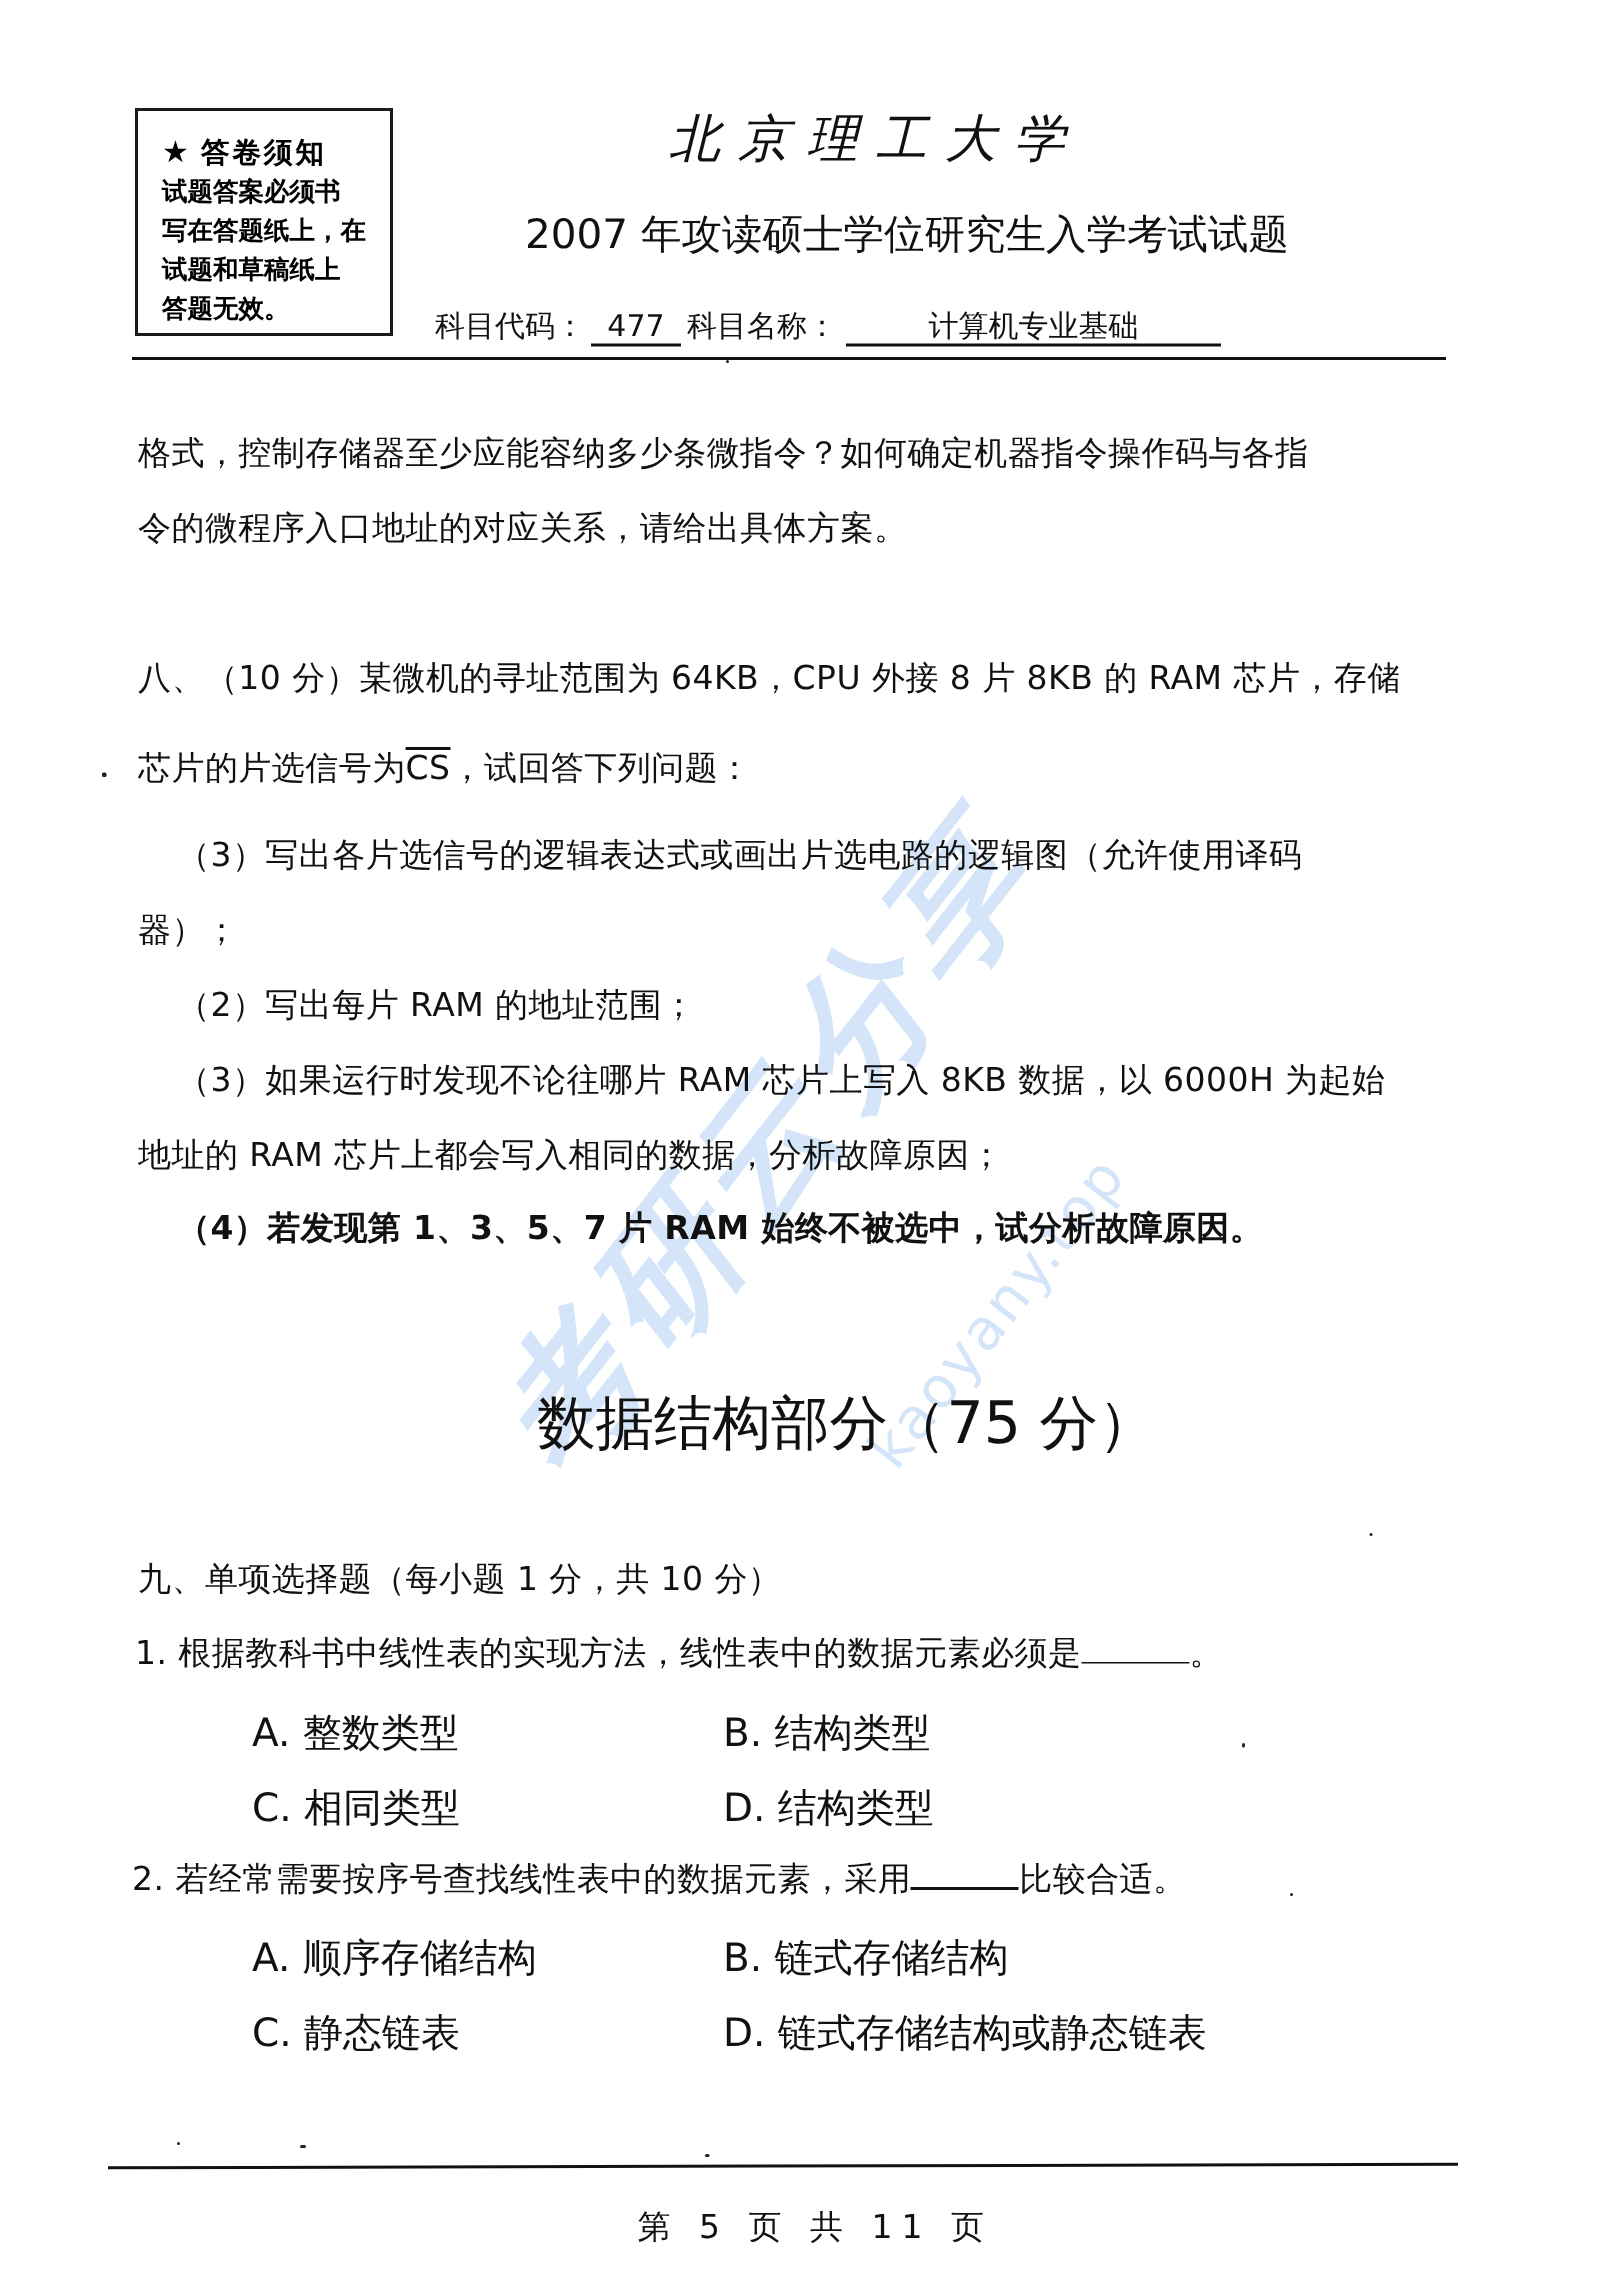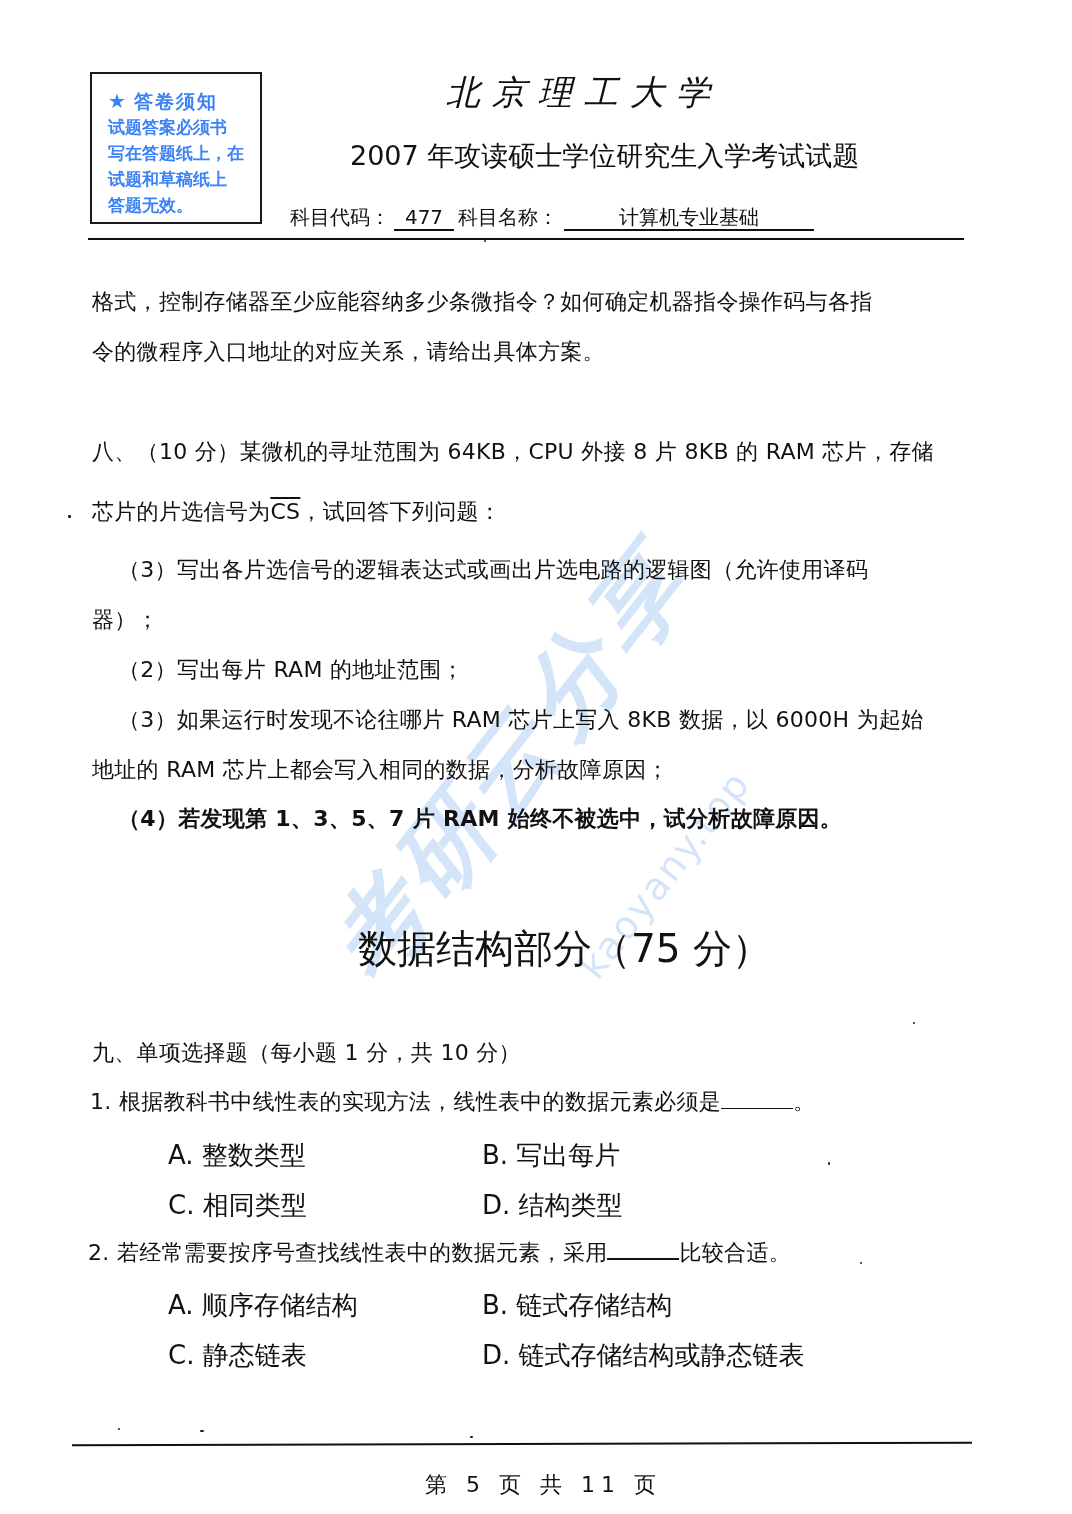--- a/index.html
+++ b/index.html
@@ -9,21 +9,21 @@
       color: #111111;
     }
     .abs { position: absolute; white-space: nowrap; }
 
     
     .notice {
       position: absolute; left: 90px; top: 72px; width: 172px; height: 152px;
       border: 2px solid #1a1a1a; box-sizing: border-box;
       padding: 14px 10px 0 16px;
       font-family: "DejaVu Sans", sans-serif; font-size: 17px; line-height: 26px;
-      font-weight: bold; color: #3b82f6;
+      font-weight: bold; color: #000000;
     }
     .notice .title-line { font-size: 19px; letter-spacing: 2px; margin-bottom: 0px; }
     .notice .star { font-size: 20px; margin-right: 6px; }
     .notice .line { letter-spacing: 0px; }
 
     .univ {
       left: 446px; top: 70px; font-size: 34px; font-weight: normal;
       font-family: "DejaVu Serif", serif; letter-spacing: 12px; font-style: italic;
     }
     .exam-title {
@@ -124,21 +124,21 @@
 <div class="abs para" style="top:804px; left:118px;font-weight:bold;">（4）若发现第 1、3、5、7 片 RAM 始终不被选中，试分析故障原因。</div>
 
 <div class="abs section-title">数据结构部分（75 分）</div>
 
 <div class="abs para" style="top:1038px;">九、单项选择题（每小题 1 分，共 10 分）</div>
 
 <div class="abs para" style="top:1087px; left:90px;">
   <span>1.  根据教科书中线性表的实现方法，线性表中的数据元素必须是</span><span class="blank"></span><span>。</span>
 </div>
 <div class="abs opt" style="top:1138px; left:168px;">A.  整数类型</div>
-<div class="abs opt" style="top:1138px; left:482px;">B.  写出每片</div>
+<div class="abs opt" style="top:1138px; left:482px;">B.  结构类型</div>
 <div class="abs opt" style="top:1188px; left:168px;">C.  相同类型</div>
 <div class="abs opt" style="top:1188px; left:482px;">D.  结构类型</div>
 
 <div class="abs para" style="top:1238px; left:88px;">
   <span>2.  若经常需要按序号查找线性表中的数据元素，采用</span><span class="blank2"></span><span>比较合适。</span>
 </div>
 <div class="abs opt" style="top:1288px; left:168px;">A.  顺序存储结构</div>
 <div class="abs opt" style="top:1288px; left:482px;">B.  链式存储结构</div>
 <div class="abs opt" style="top:1338px; left:168px;">C.  静态链表</div>
 <div class="abs opt" style="top:1338px; left:482px;">D.  链式存储结构或静态链表</div>

